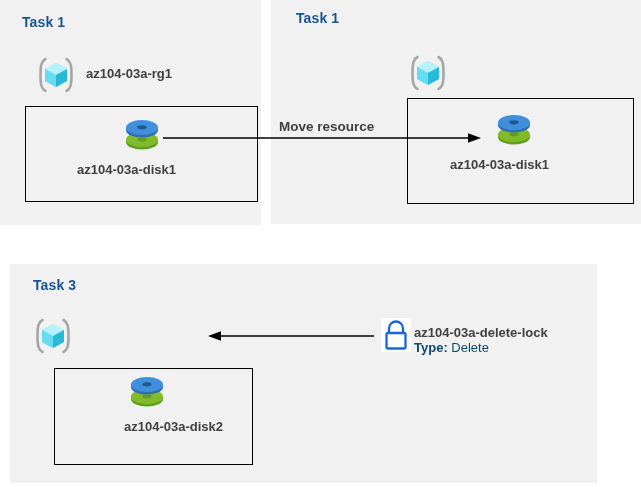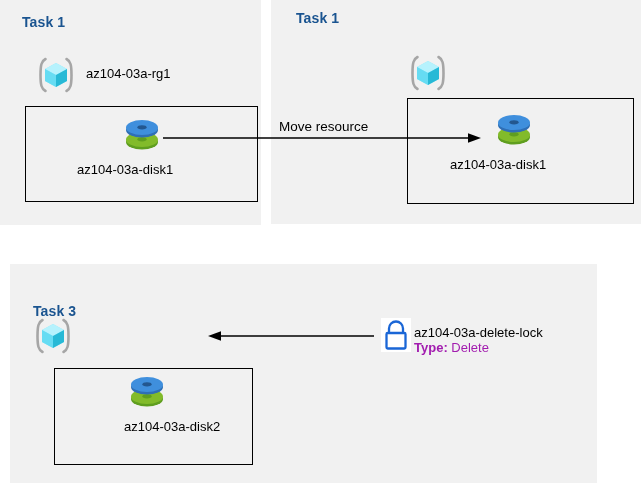--- a/index.html
+++ b/index.html
@@ -33,45 +33,45 @@
   .panel-title {
     position: absolute;
     color: #1a5490;
     font-size: 14px;
     font-weight: bold;
     letter-spacing: 0.1px;
     white-space: nowrap;
   }
   #title-task1 { left: 22px;  top: 14px; }
   #title-task2 { left: 296px; top: 10px; }
-  #title-task3 { left: 33px;  top: 277px; margin-top: 26px; }
+  #title-task3 { left: 33px;  top: 277px; }
 
   
   .rgbox {
     position: absolute;
     border: 1.5px solid #000000;
     background: transparent;
     box-sizing: border-box;
   }
   #box-task1 { left: 25px;  top: 106px; width: 233px; height: 96px; }
   #box-task2 { left: 407px; top: 98px;  width: 227px; height: 106px; }
   #box-task3 { left: 54px;  top: 368px; width: 199px; height: 97px; }
 
   
   .lbl {
     position: absolute;
     font-size: 13px;
-    font-weight: normal;
-    color: #000000;
+    font-weight: bold;
+    color: #404040;
     white-space: nowrap;
   }
   .lbl-sub {
     position: absolute;
     font-size: 13px;
-    color: #a21caf;
+    color: #0c4a6e;
     white-space: nowrap;
   }
   .lbl-sub b { font-weight: bold; }
 
   #lbl-rg1  { left: 86px;  top: 66px;  }
   #lbl-disk1-a { left: 77px; top: 162px; }
   #lbl-rg2  { left: 457px; top: 64px;  }
   #lbl-disk1-b { left: 450px; top: 157px; }
   #lbl-rg3  { left: 83px;  top: 327px; }
   #lbl-disk2 { left: 80px; top: 419px; margin-left: 44px; }

